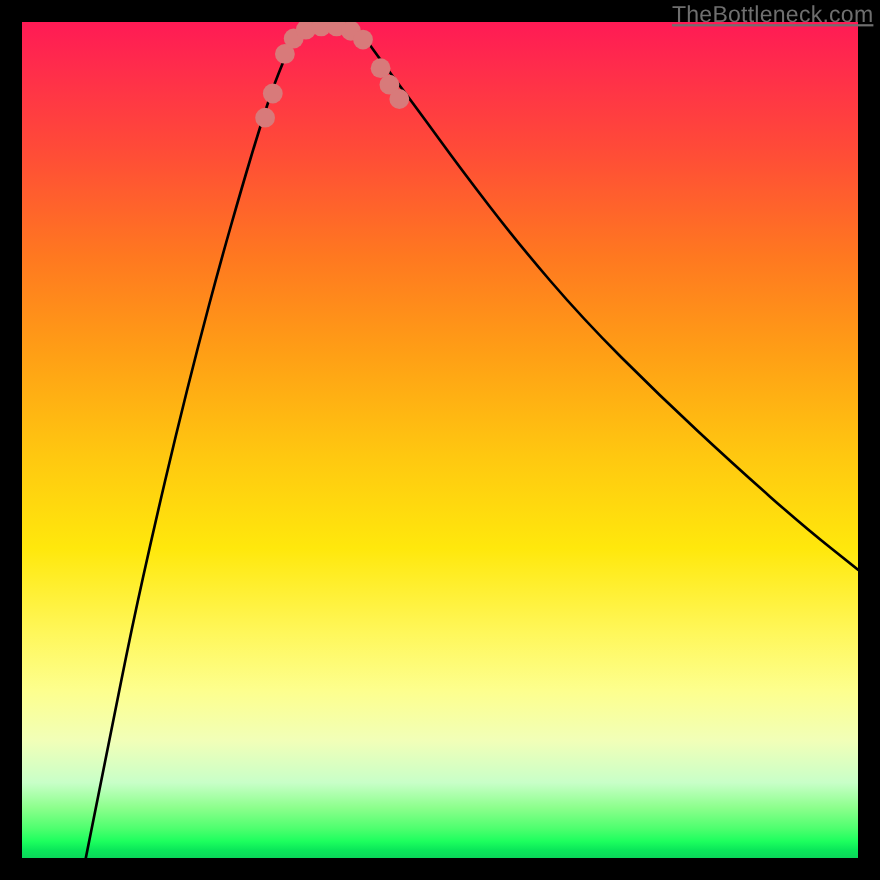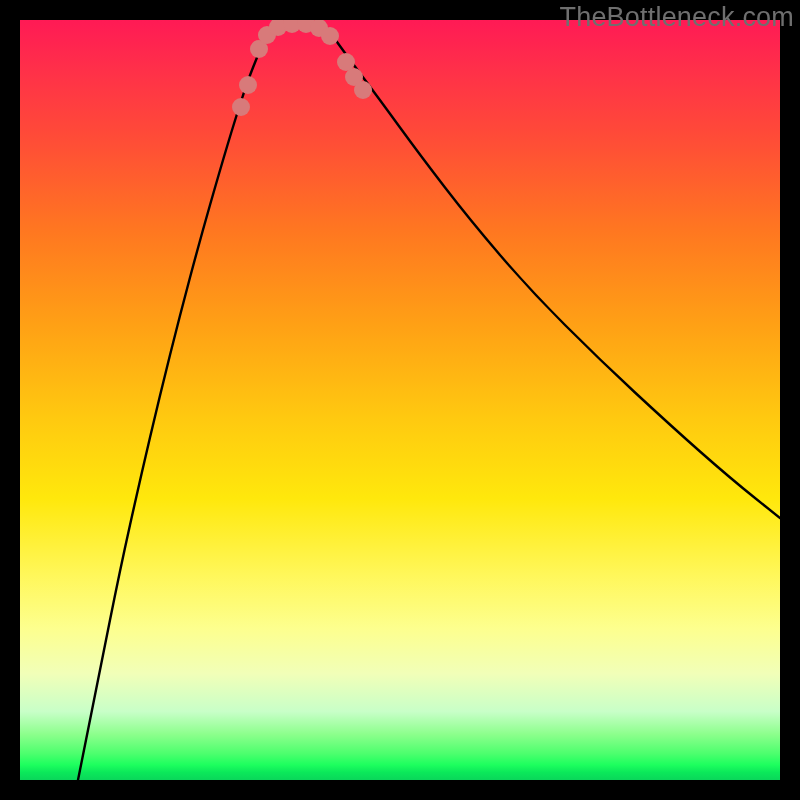--- a/index.html
+++ b/index.html
@@ -50,24 +50,25 @@
       #1dff5e 98%,
       #0be85a 99%,
       #0ad65a 100%
     );
   }
   .watermark {
     position: absolute;
     top: 2px;
     right: 6px;
     color: #6f6f6f;
-    font-size: 27px;
+    font-size: 21px;
     letter-spacing: 0.2px;
     pointer-events: none;
     font-weight: 500;
+    text-decoration: underline;
   }
   svg.curve {
     position: absolute;
     left: 0;
     top: 0;
     width: 760px;
     height: 760px;
     overflow: visible;
   }
 </style>

